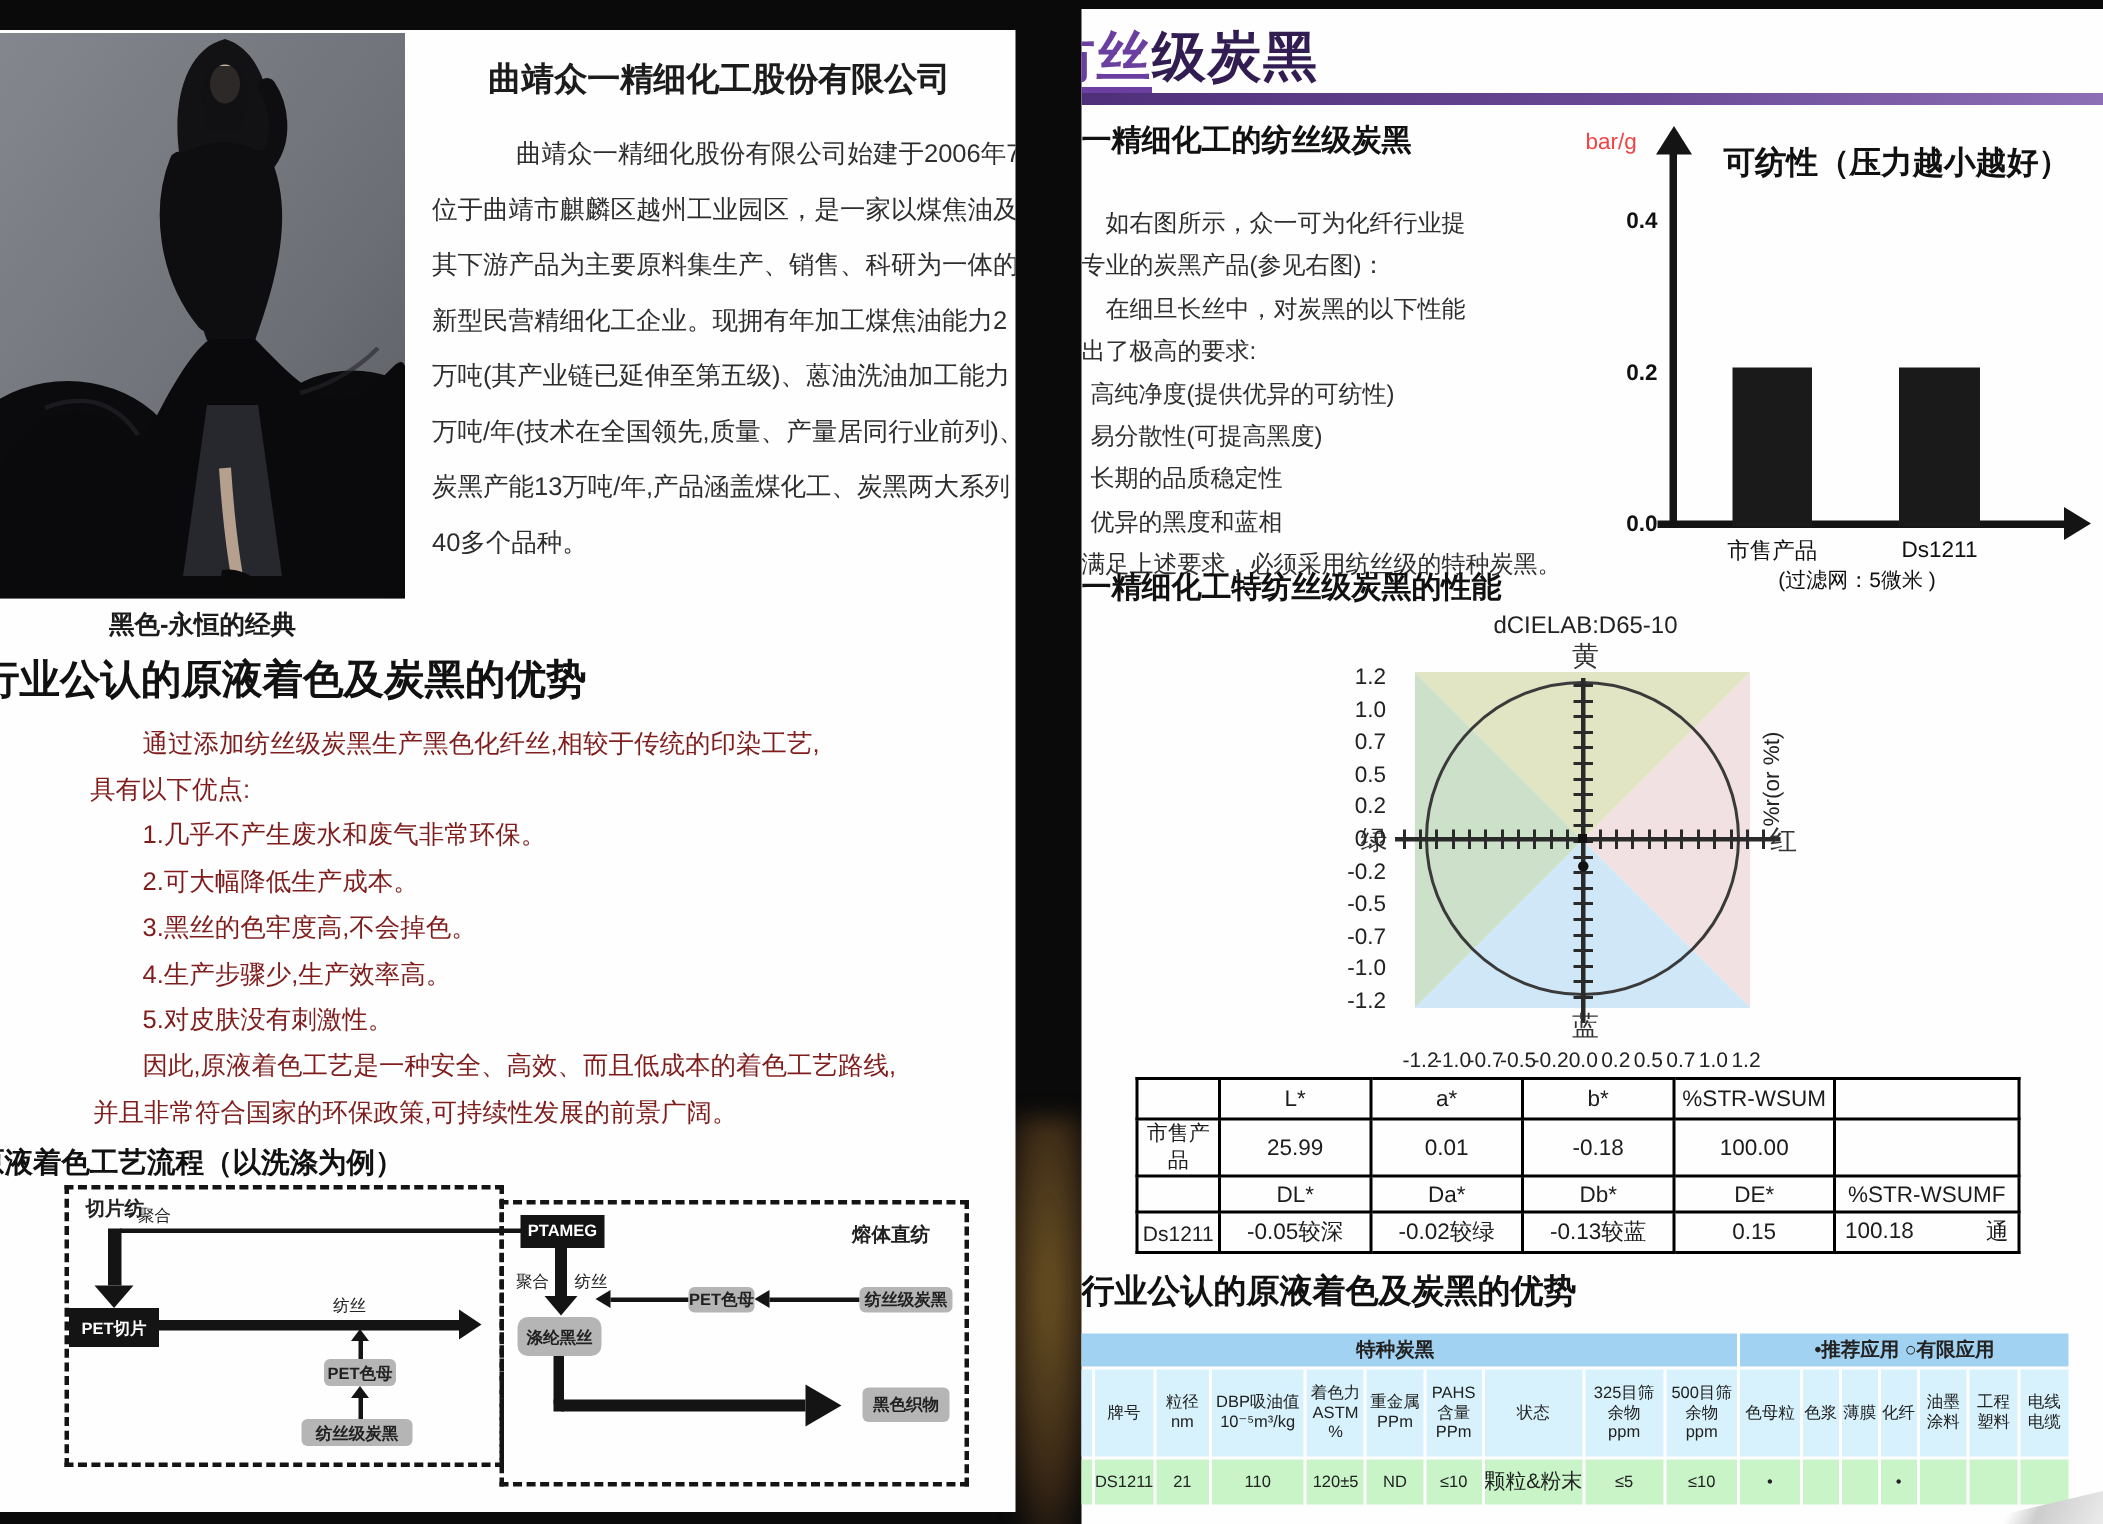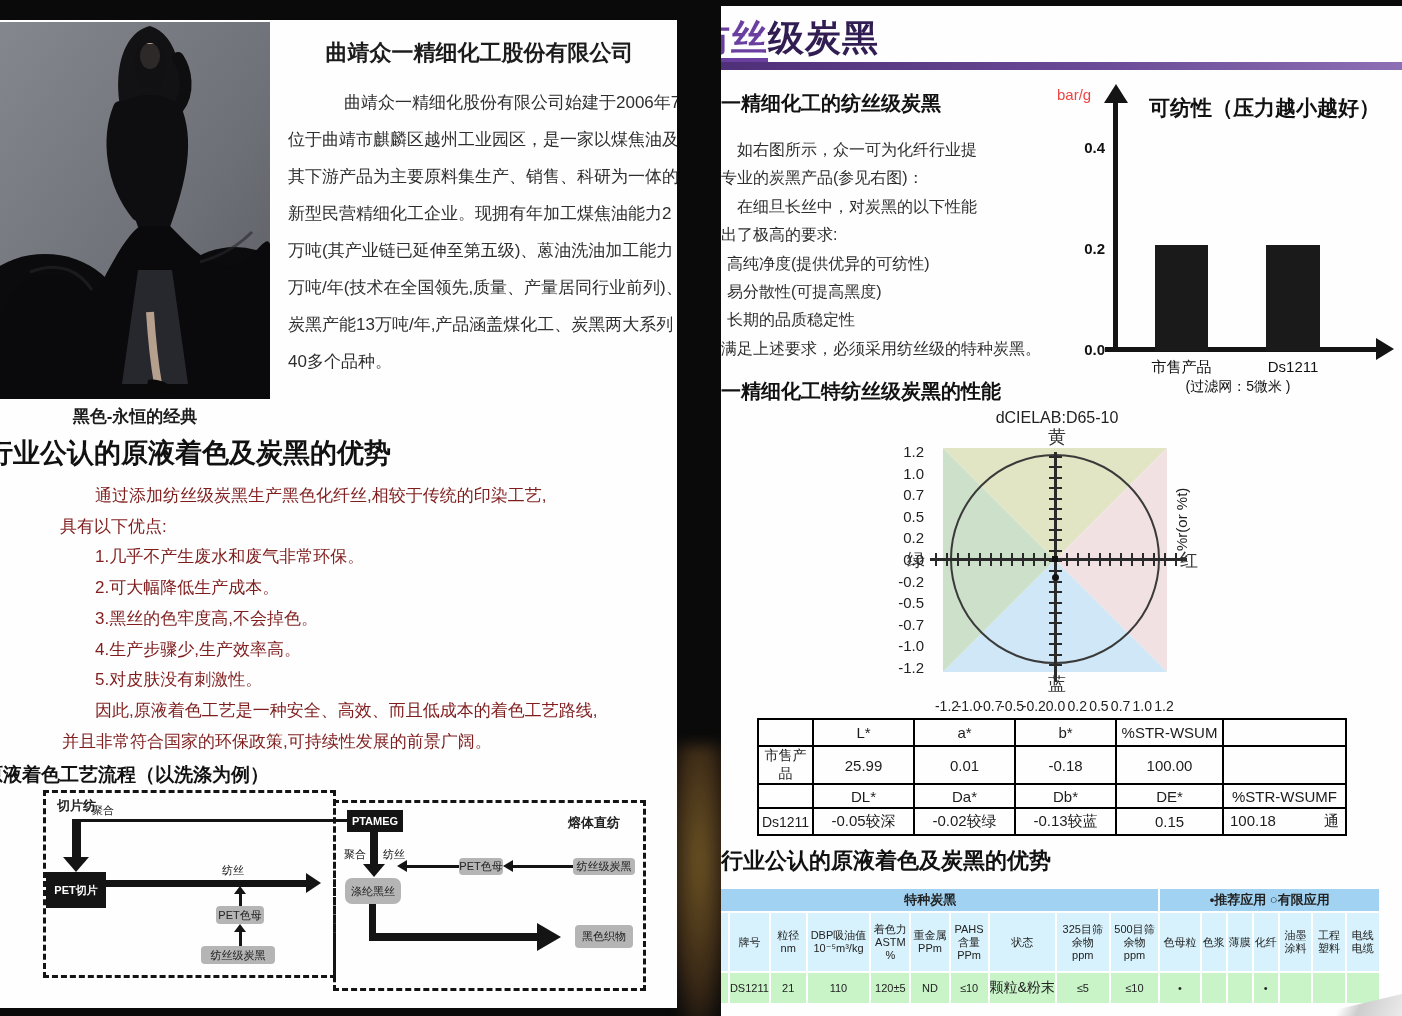--- a/index.html
+++ b/index.html
@@ -21,21 +21,21 @@
   .intro .ind{padding-left:56px;}
   .adv-heading{left:-14px;top:415px;font-size:27px;font-weight:bold;color:#111;white-space:nowrap;}
   .adv-block{left:60px;top:461px;width:660px;font-size:17px;line-height:30.7px;color:#7f1d1d;}
   .adv-block div{white-space:nowrap;}
   .adv-block .ind{padding-left:35px;}
   .adv-block .ind2{padding-left:2px;}
   .flow-heading{left:-16px;top:742px;font-size:19px;font-weight:bold;color:#111;white-space:nowrap;}
   .dashed-box{border:3px dashed #141414;}
   .box-label{font-size:13px;font-weight:bold;color:#222;}
   .blk-node{background:#141414;color:#fff;font-weight:bold;font-size:11px;display:flex;align-items:center;justify-content:center;}
-  .gry-node{background:#b5b5b5;color:#222;font-size:11px;display:flex;align-items:center;justify-content:center;border-radius:4px;white-space:nowrap;}
+  .gry-node{background:#b5b5b5;color:#222;font-size:11px;display:flex;align-items:center;justify-content:center;border-radius:4px;white-space:nowrap;font-weight:bold;}
   .thin-line{background:#141414;}
   .flow-lbl{font-size:11px;color:#222;white-space:nowrap;}
   .ah{width:0;height:0;}
   
   .rp-title{left:-27px;top:8px;font-size:36px;font-weight:bold;white-space:nowrap;letter-spacing:1px;}
   .rp-title .t1{color:#6b3fa0;border-bottom:4px solid #6b3fa0;}
   .rp-title .t2{color:#321d52;}
   .purple-bar{left:0;top:56px;width:681px;height:8px;background:linear-gradient(90deg,#4e2f78,#6a4a96 55%,#8c6fb5);}
   .sec-heading{font-size:20px;font-weight:bold;color:#111;white-space:nowrap;}
   .sec3-heading{font-size:22px;font-weight:bold;color:#111;white-space:nowrap;}
@@ -152,21 +152,21 @@
     </div>
 
     <div class="abs flow-heading">原液着色工艺流程（以洗涤为例）</div>
 
     <div class="abs dashed-box" style="left:43px;top:770px;width:287px;height:182px;"></div>
     <div class="abs box-label" style="left:57px;top:777px;">切片纺</div>
     <div class="abs flow-lbl" style="left:92px;top:783px;">聚合</div>
     <div class="abs thin-line" style="left:80px;top:799px;width:268px;height:3px;"></div>
     <div class="abs thin-line" style="left:72px;top:799px;width:9px;height:38px;"></div>
     <div class="abs ah" style="left:63px;top:837px;border-left:13px solid transparent;border-right:13px solid transparent;border-top:15px solid #141414;"></div>
-    <div class="abs blk-node" style="left:46px;top:852px;width:60px;height:36px;text-align:center;">PET切片</div>
+    <div class="abs blk-node" style="left:46px;top:852px;width:60px;height:26px;text-align:center;">PET切片</div>
     <div class="abs thin-line" style="left:106px;top:860px;width:200px;height:7px;"></div>
     <div class="abs ah" style="left:306px;top:853px;border-top:10px solid transparent;border-bottom:10px solid transparent;border-left:15px solid #141414;"></div>
     <div class="abs flow-lbl" style="left:222px;top:843px;">纺丝</div>
     <div class="abs ah" style="left:234px;top:866px;border-left:6px solid transparent;border-right:6px solid transparent;border-bottom:8px solid #141414;"></div>
     <div class="abs thin-line" style="left:239px;top:871px;width:3px;height:15px;"></div>
     <div class="abs gry-node" style="left:216px;top:886px;width:48px;height:18px;">PET色母</div>
     <div class="abs ah" style="left:234px;top:904px;border-left:6px solid transparent;border-right:6px solid transparent;border-bottom:8px solid #141414;"></div>
     <div class="abs thin-line" style="left:239px;top:910px;width:3px;height:16px;"></div>
     <div class="abs gry-node" style="left:201px;top:926px;width:74px;height:18px;">纺丝级炭黑</div>
 
@@ -190,30 +190,31 @@
     <div class="abs gry-node" style="left:575px;top:905px;width:58px;height:23px;">黑色织物</div>
   </div>
 
   <div class="page right-page">
 
     <div class="abs rp-title">
       <span class="t1">纺丝</span><span class="t2">级炭黑</span>
     </div>
     <div class="abs purple-bar"></div>
 
-    <div class="abs sec-heading" style="left:0;top:84px;">一精细化工的纺丝级炭黑</div>
+    <div class="abs sec-heading" style="left:0;top:74px;">一精细化工的纺丝级炭黑</div>
 
     <div class="abs rp-body">
       <div class="i16">如右图所示，众一可为化纤行业提</div>
       <div>专业的炭黑产品(参见右图)：</div>
       <div class="i16">在细旦长丝中，对炭黑的以下性能</div>
       <div>出了极高的要求:</div>
       <div class="i6">高纯净度(提供优异的可纺性)</div>
       <div class="i6">易分散性(可提高黑度)</div>
       <div class="i6">长期的品质稳定性</div>
+      <div class="i6">优异的黑度和蓝相</div>
       <div>满足上述要求，必须采用纺丝级的特种炭黑。</div>
     </div>
 
     <div id="bar-layer" class="abs" style="left:0;top:0;width:681px;height:420px;">
       <span class="abs bar-unit">bar/g</span>
       <span class="abs bar-title">可纺性（压力越小越好）</span>
       <div class="abs axis" style="left:392px;top:96px;width:5px;height:249px;"></div>
       <div class="abs ah" style="left:383px;top:78px;border-left:12px solid transparent;border-right:12px solid transparent;border-bottom:19px solid #141414;"></div>
       <div class="abs axis" style="left:384px;top:341px;width:272px;height:5px;"></div>
       <div class="abs ah" style="left:655px;top:332px;border-top:11px solid transparent;border-bottom:11px solid transparent;border-left:18px solid #141414;"></div>

